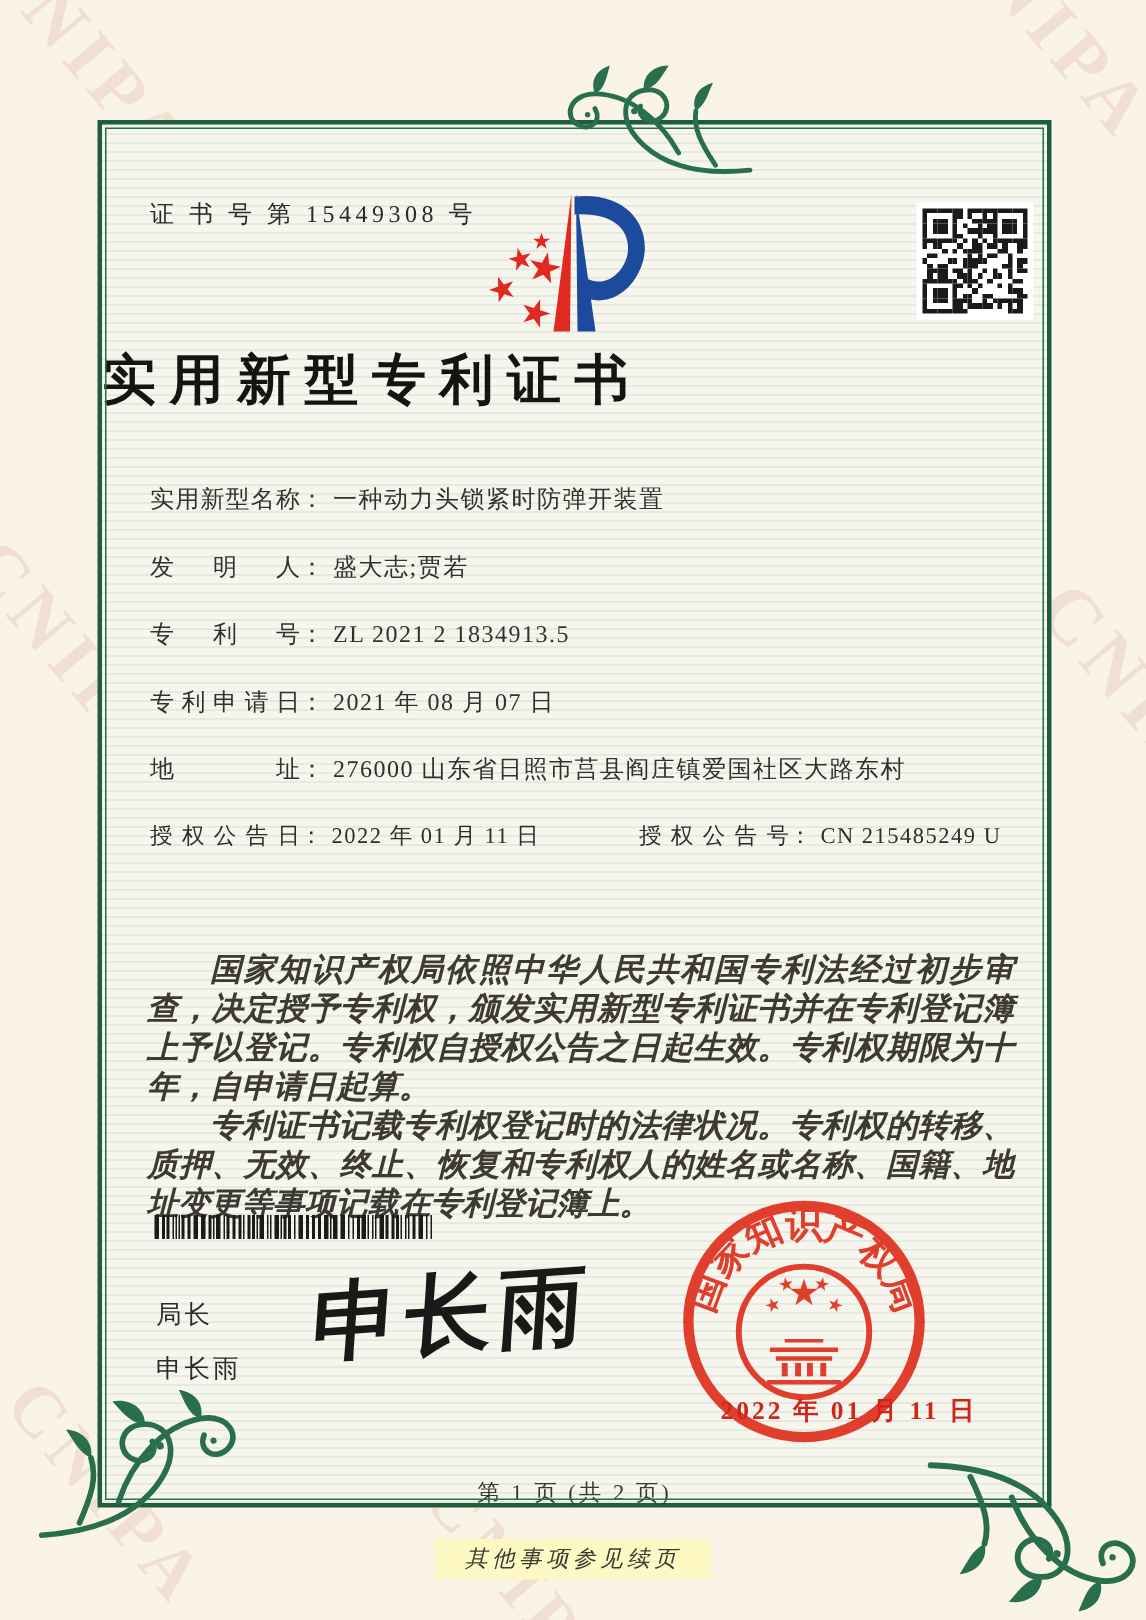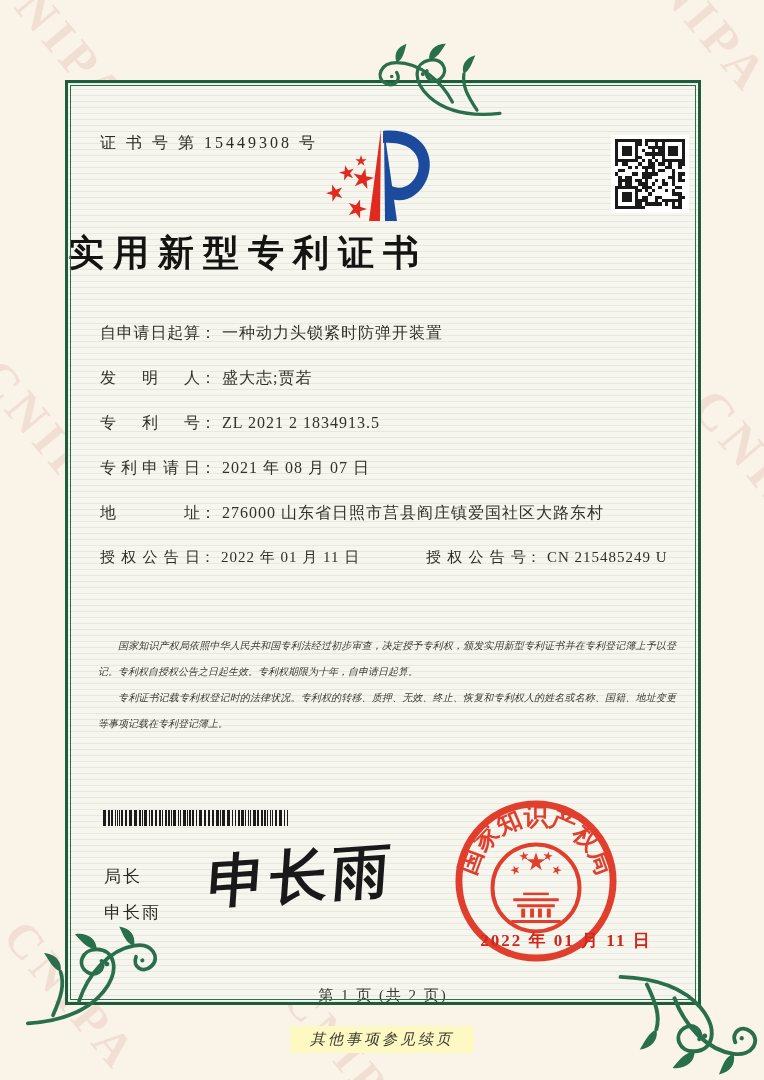--- a/index.html
+++ b/index.html
@@ -66,22 +66,22 @@
     display:inline-block; width:100px; vertical-align:top;
     text-align:justify; text-align-last:justify;
   }
   .fcolon { display:inline-block; margin-right:6px; }
   .fvalue { letter-spacing:1px;text-align:right; }
   .grant-row { height:45px; font-size:15px; white-space:nowrap; }
   .grant-right { display:inline-block; margin-left:62px; }
   
   .body-text {
     position:absolute; left:30px; top:550px; width:578px;
-    font-size:10px; line-height:26px; color:#3c3a33;
-    font-style:italic; text-align:justify;
+    font-size:21px; line-height:26px; color:#3c3a33;
+    font-style:italic; text-align:justify;font-weight:bold;
   }
   .body-text p { text-indent:2em; }
   
   .barcode { position:absolute; left:35px; top:727px; width:192px; height:16px;
     display:flex; align-items:stretch; }
   .barcode b { background:#1b1b1b; display:block; }
   .commissioner { position:absolute; left:36px; top:782px; font-size:17px; color:#2c2b27; }
   .commissioner div { margin-bottom:13px; letter-spacing:2px; }
   .signature {
     position:absolute; left:140px; top:752px; width:270px;
@@ -606,21 +606,21 @@
         <i class="d"></i>
         <i class="d"></i>
         <i></i>
       </div>
     </div>
 
   <div class="title">实用新型专利证书</div>
 
   <div class="fields">
     <div class="frow">
-      <span class="flabel">自申请日起算</span><span class="fcolon">：</span><span class="fvalue">一种动力头锁紧时防弹开装置</span>
+      <span class="flabel">实用新型名称</span><span class="fcolon">：</span><span class="fvalue">一种动力头锁紧时防弹开装置</span>
     </div>
     <div class="frow">
       <span class="flabel">发明人</span><span class="fcolon">：</span><span class="fvalue">盛大志;贾若</span>
     </div>
     <div class="frow">
       <span class="flabel">专利号</span><span class="fcolon">：</span><span class="fvalue">ZL 2021 2 1834913.5</span>
     </div>
     <div class="frow">
       <span class="flabel">专利申请日</span><span class="fcolon">：</span><span class="fvalue">2021 年 08 月 07 日</span>
     </div>

